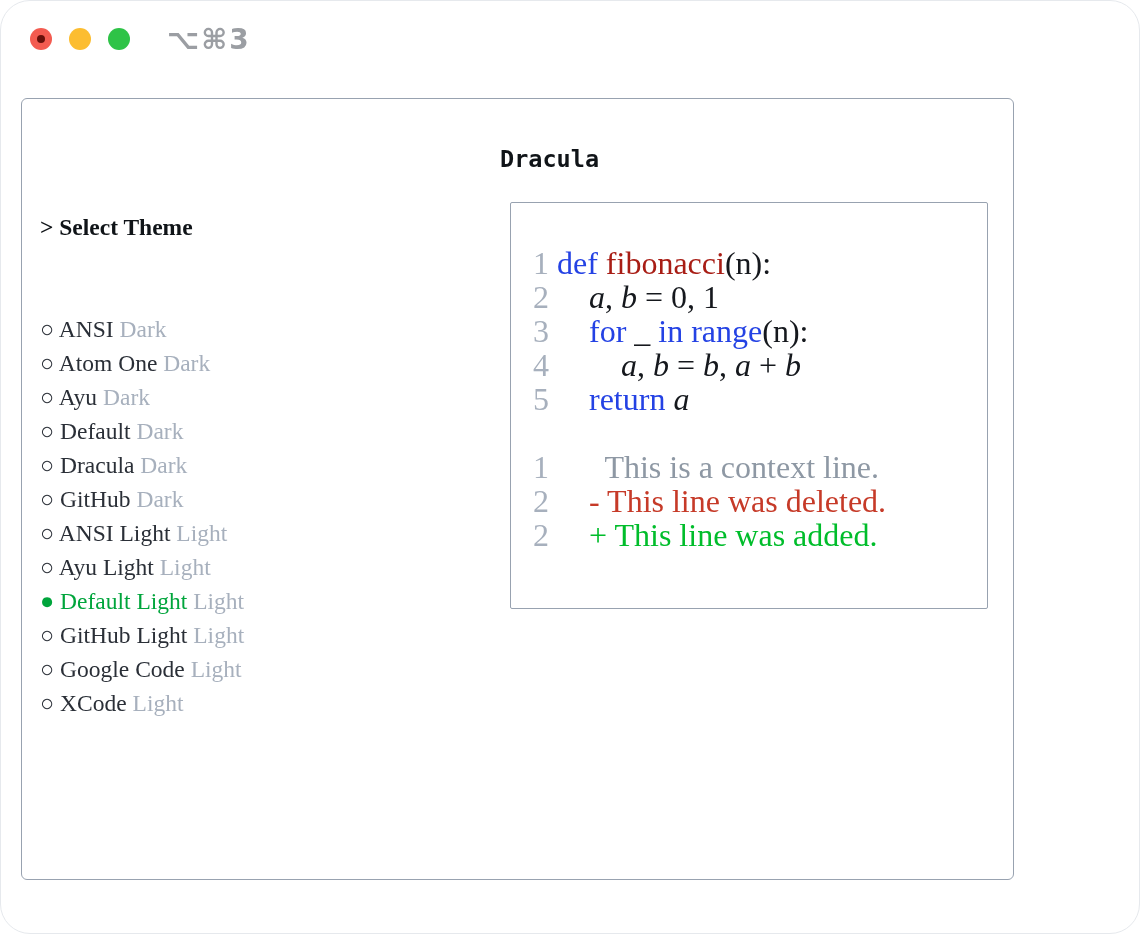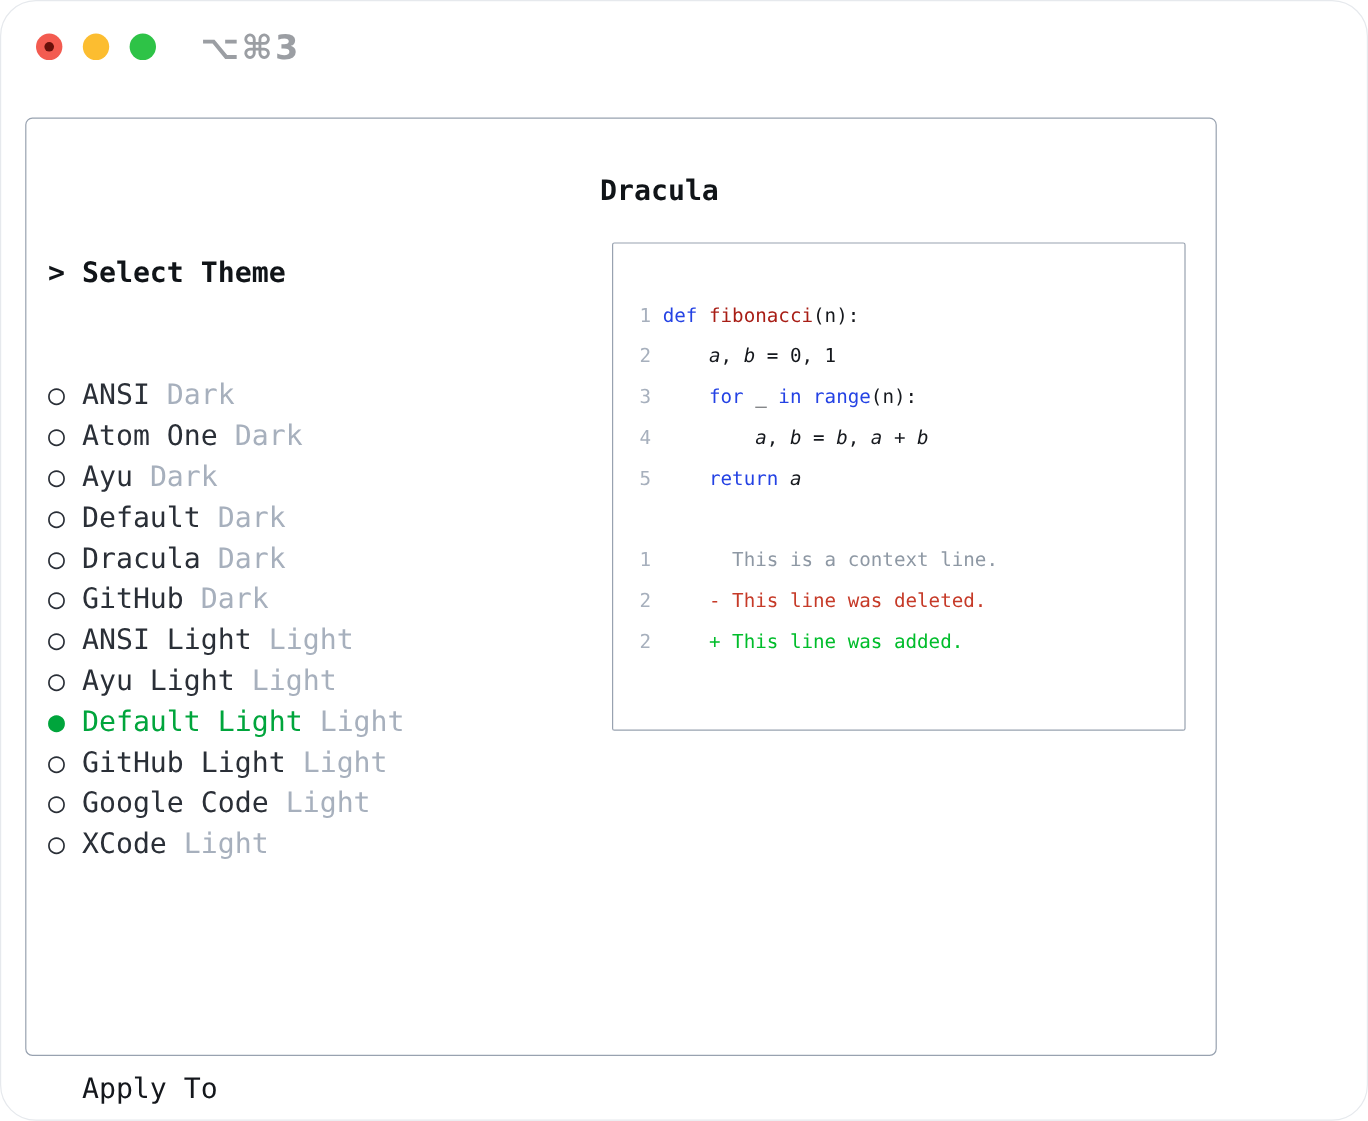--- a/index.html
+++ b/index.html
@@ -23,36 +23,36 @@
   }
   
   .panel{
     position:absolute;left:20px;top:97px;width:993px;height:782px;
     border:1.5px solid #98a2b0;border-radius:6px;box-sizing:border-box;background:#fff;
   }
   .left-col{
     position:absolute;left:18px;top:43px;width:455px;
     font-size:23.5px;line-height:34px;white-space:pre;color:#2a2f37;
   }
-  .row{height:34px;}
+  .row{height:34px;font-family:Liberation Serif, serif;}
   .row.heading{font-weight:bold;color:#101418;}
   .row.section-title{padding-left:2ch;color:#14171c;}
   .suffix{color:#a7b0bd;}
   .preview-title{
     position:absolute;left:478px;top:43px;height:34px;line-height:34px;
     font-size:23.5px;font-weight:bold;color:#101418;white-space:pre;
   }
   .preview-box{
     position:absolute;left:488px;top:103px;width:478px;height:407px;
     border:1.5px solid #98a2b0;border-radius:2px;box-sizing:border-box;background:#fff;
     overflow:hidden;
   }
   .preview-lines{
     position:absolute;left:22px;top:43px;right:0;
-    font-size:16px;line-height:34px;white-space:pre;
+    font-size:32px;line-height:34px;white-space:pre;
   }
   .num{display:inline-block;min-width:1ch;}
   .seg-v{font-style:italic;}
 </style>
 </head>
 <body>
 
 <div class="window">
 
   <div class="titlebar">
@@ -65,21 +65,20 @@
     </div>
     <div class="shortcut">⌥⌘3</div>
   </div>
 
   <div class="panel">
 
     <div class="left-col">
       <div class="row heading"><span>&gt; </span><span>Select Theme</span></div>
       <div id="theme-list"><div class="row item"><span style="color: rgb(42, 47, 55);">○ </span><span style="color: rgb(42, 47, 55);">ANSI</span><span class="suffix" style="color: rgb(167, 176, 189);"> Dark</span></div><div class="row item"><span style="color: rgb(42, 47, 55);">○ </span><span style="color: rgb(42, 47, 55);">Atom One</span><span class="suffix" style="color: rgb(167, 176, 189);"> Dark</span></div><div class="row item"><span style="color: rgb(42, 47, 55);">○ </span><span style="color: rgb(42, 47, 55);">Ayu</span><span class="suffix" style="color: rgb(167, 176, 189);"> Dark</span></div><div class="row item"><span style="color: rgb(42, 47, 55);">○ </span><span style="color: rgb(42, 47, 55);">Default</span><span class="suffix" style="color: rgb(167, 176, 189);"> Dark</span></div><div class="row item"><span style="color: rgb(42, 47, 55);">○ </span><span style="color: rgb(42, 47, 55);">Dracula</span><span class="suffix" style="color: rgb(167, 176, 189);"> Dark</span></div><div class="row item"><span style="color: rgb(42, 47, 55);">○ </span><span style="color: rgb(42, 47, 55);">GitHub</span><span class="suffix" style="color: rgb(167, 176, 189);"> Dark</span></div><div class="row item"><span style="color: rgb(42, 47, 55);">○ </span><span style="color: rgb(42, 47, 55);">ANSI Light</span><span class="suffix" style="color: rgb(167, 176, 189);"> Light</span></div><div class="row item"><span style="color: rgb(42, 47, 55);">○ </span><span style="color: rgb(42, 47, 55);">Ayu Light</span><span class="suffix" style="color: rgb(167, 176, 189);"> Light</span></div><div class="row item"><span style="color: rgb(0, 165, 60);">● </span><span style="color: rgb(0, 165, 60);">Default Light</span><span class="suffix" style="color: rgb(167, 176, 189);"> Light</span></div><div class="row item"><span style="color: rgb(42, 47, 55);">○ </span><span style="color: rgb(42, 47, 55);">GitHub Light</span><span class="suffix" style="color: rgb(167, 176, 189);"> Light</span></div><div class="row item"><span style="color: rgb(42, 47, 55);">○ </span><span style="color: rgb(42, 47, 55);">Google Code</span><span class="suffix" style="color: rgb(167, 176, 189);"> Light</span></div><div class="row item"><span style="color: rgb(42, 47, 55);">○ </span><span style="color: rgb(42, 47, 55);">XCode</span><span class="suffix" style="color: rgb(167, 176, 189);"> Light</span></div></div>
       <div class="row"> </div>
-      <div class="row section-title">Apply To</div>
       
       
       
       
     </div>
 
     <div class="preview-title">Dracula</div>
 
     <div class="preview-box">
       <div class="preview-lines" id="preview-lines"><div class="row"><span class="num" style="color: rgb(167, 176, 189);">1</span> <span class="seg-kw" style="color: rgb(36, 66, 228);">def</span><span class="seg-p" style="color: rgb(21, 24, 29);"> </span><span class="seg-fn" style="color: rgb(168, 29, 21);">fibonacci</span><span class="seg-p" style="color: rgb(21, 24, 29);">(n):</span></div><div class="row"><span class="num" style="color: rgb(167, 176, 189);">2</span> <span class="seg-p" style="color: rgb(21, 24, 29);">    </span><span class="seg-v" style="color: rgb(21, 24, 29);">a</span><span class="seg-p" style="color: rgb(21, 24, 29);">, </span><span class="seg-v" style="color: rgb(21, 24, 29);">b</span><span class="seg-p" style="color: rgb(21, 24, 29);"> = 0, 1</span></div><div class="row"><span class="num" style="color: rgb(167, 176, 189);">3</span> <span class="seg-p" style="color: rgb(21, 24, 29);">    </span><span class="seg-kw" style="color: rgb(36, 66, 228);">for</span><span class="seg-p" style="color: rgb(21, 24, 29);"> _ </span><span class="seg-kw" style="color: rgb(36, 66, 228);">in</span><span class="seg-p" style="color: rgb(21, 24, 29);"> </span><span class="seg-kw" style="color: rgb(36, 66, 228);">range</span><span class="seg-p" style="color: rgb(21, 24, 29);">(n):</span></div><div class="row"><span class="num" style="color: rgb(167, 176, 189);">4</span> <span class="seg-p" style="color: rgb(21, 24, 29);">        </span><span class="seg-v" style="color: rgb(21, 24, 29);">a</span><span class="seg-p" style="color: rgb(21, 24, 29);">, </span><span class="seg-v" style="color: rgb(21, 24, 29);">b</span><span class="seg-p" style="color: rgb(21, 24, 29);"> = </span><span class="seg-v" style="color: rgb(21, 24, 29);">b</span><span class="seg-p" style="color: rgb(21, 24, 29);">, </span><span class="seg-v" style="color: rgb(21, 24, 29);">a</span><span class="seg-p" style="color: rgb(21, 24, 29);"> + </span><span class="seg-v" style="color: rgb(21, 24, 29);">b</span></div><div class="row"><span class="num" style="color: rgb(167, 176, 189);">5</span> <span class="seg-p" style="color: rgb(21, 24, 29);">    </span><span class="seg-kw" style="color: rgb(36, 66, 228);">return</span><span class="seg-p" style="color: rgb(21, 24, 29);"> </span><span class="seg-v" style="color: rgb(21, 24, 29);">a</span></div><div class="row"><span class="num" style="color: rgb(167, 176, 189);"> </span> </div><div class="row"><span class="num" style="color: rgb(167, 176, 189);">1</span> <span class="seg-ctx" style="color: rgb(142, 152, 164);">      This is a context line.</span></div><div class="row"><span class="num" style="color: rgb(167, 176, 189);">2</span> <span class="seg-del" style="color: rgb(198, 58, 40);">    - This line was deleted.</span></div><div class="row"><span class="num" style="color: rgb(167, 176, 189);">2</span> <span class="seg-add" style="color: rgb(0, 189, 43);">    + This line was added.</span></div></div>

